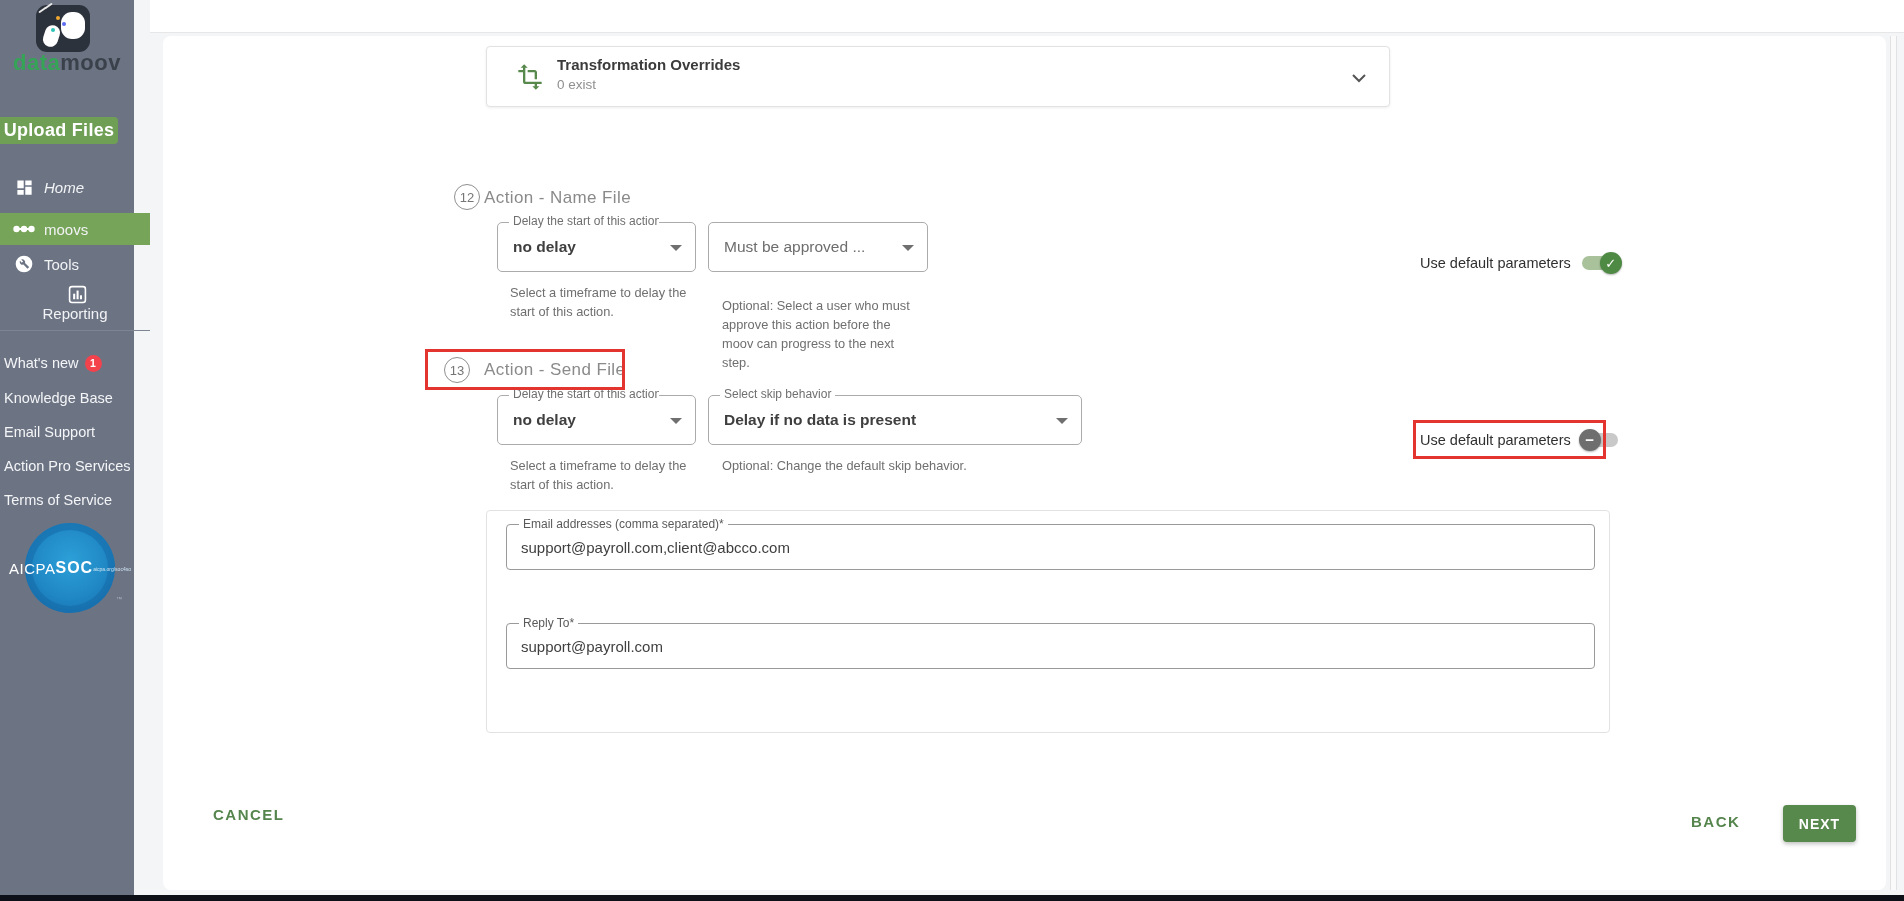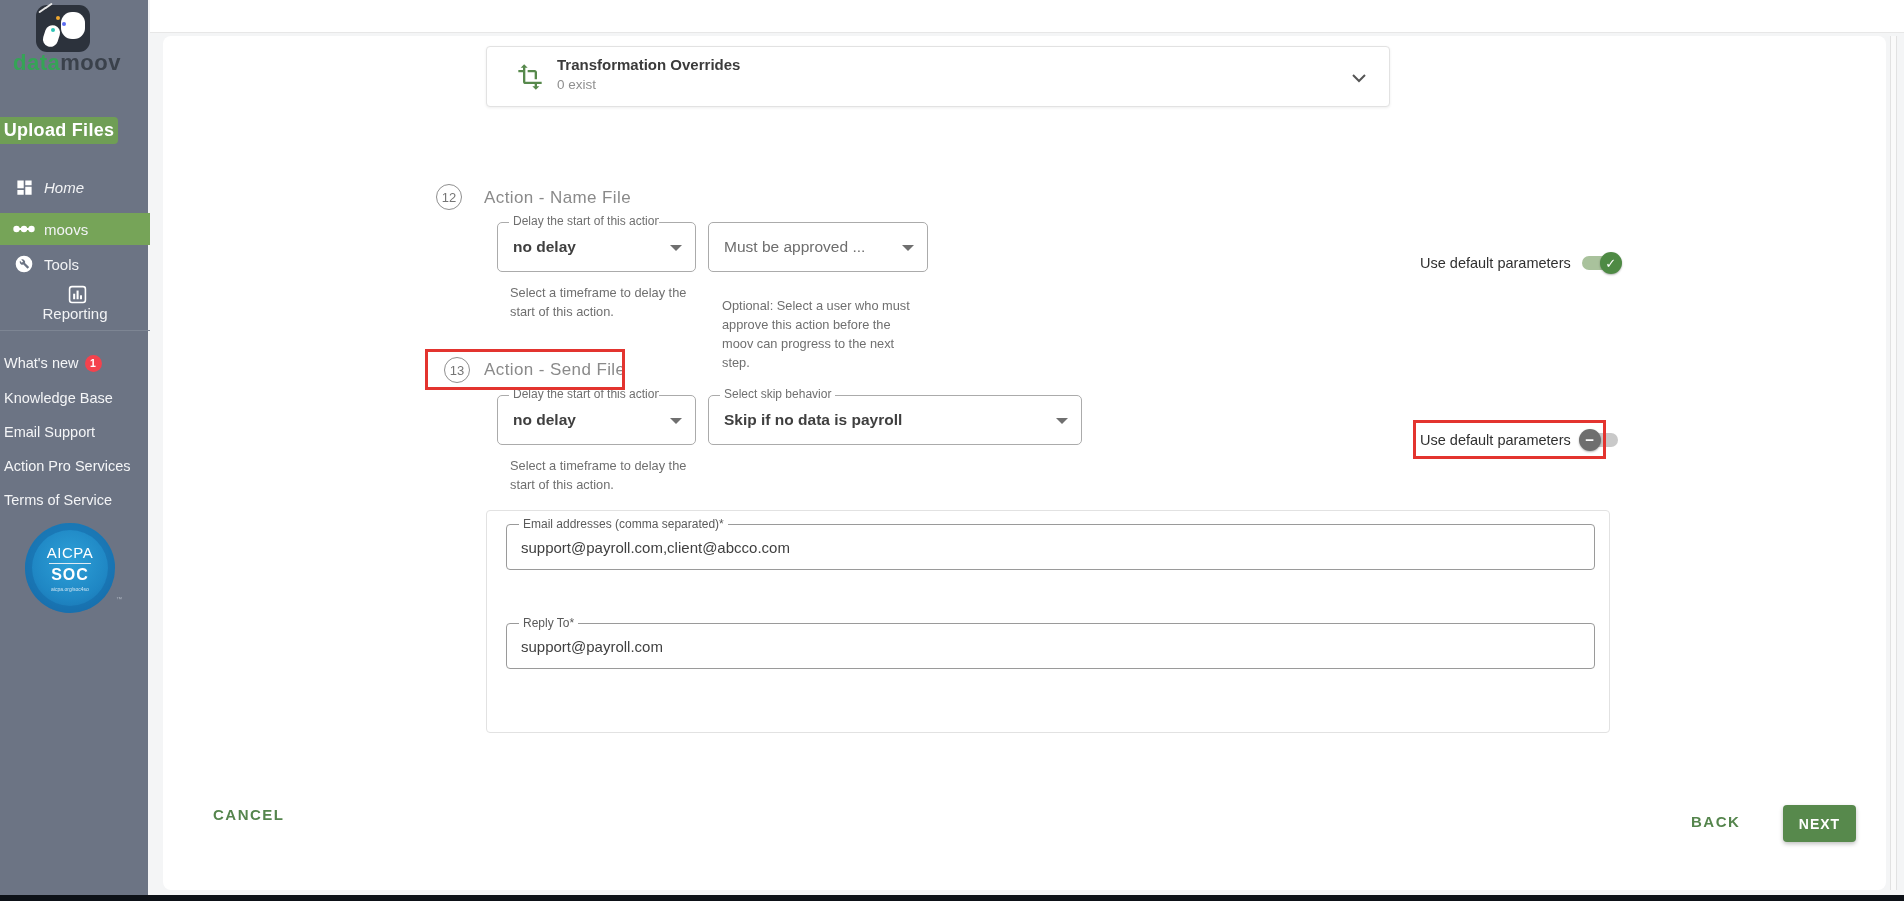--- a/index.html
+++ b/index.html
@@ -1,21 +1,21 @@
 <!DOCTYPE html>
 <html><head>
 <meta charset="utf-8">
 <style>
   * { margin:0; padding:0; box-sizing:border-box; }
   html,body { width:1904px; height:901px; }
   body { font-family:"Liberation Sans","DejaVu Sans",sans-serif; background:#f4f5f6; overflow:hidden; }
   .screen { position:relative; width:1904px; height:901px; background:#f4f5f6; }
 
   
-  .sidebar { position:absolute; left:0; top:0; width:148px; height:895px; background:#6c7484; z-index:5; }
+  .sidebar { position:absolute; left:0; top:0; width:134px; height:895px; background:#6c7484; z-index:5; }
   .logo-mark { position:absolute; left:36px; top:5px; width:54px; height:47px; background:#2c323c; border-radius:11px; }
   .logo-blob-big { position:absolute; right:5px; top:7px; width:24px; height:27px; background:#fff; border-radius:11px; }
   .logo-blob-small { position:absolute; left:8px; bottom:5px; width:15px; height:22px; background:#fff; border-radius:8px; transform:rotate(18deg); }
   .logo-dot { position:absolute; width:4px; height:4px; border-radius:50%; }
   .logo-dot.orange { left:20px; top:11px; background:#f0a830; }
   .logo-dot.blue { left:26px; top:17px; background:#5b6cf0; }
   .logo-dot.teal { left:15px; top:23px; background:#2ec4b6; }
   .logo-slash { position:absolute; width:9px; height:2px; background:#e8e8e8; border-radius:2px; transform:rotate(-35deg); }
   .logo-slash.s1 { left:2px; top:4px; }
   .logo-slash.s2 { left:8px; top:0px; }
@@ -34,21 +34,21 @@
 
   .side-divider { position:absolute; left:0; top:330px; width:150px; height:1px; background:#7d8593; }
 
   .side-link { position:absolute; left:4px; color:#f4f5f7; font-size:14.5px; cursor:pointer; white-space:nowrap; }
   .lnk-0 { top:355px; } .lnk-1 { top:390px; } .lnk-2 { top:424px; } .lnk-3 { top:458px; } .lnk-4 { top:492px; }
   .badge-red { display:inline-block; margin-left:6px; width:17px; height:17px; background:#f4424d; border-radius:50%;
     color:#fff; font-size:10.5px; font-weight:700; text-align:center; line-height:17px; vertical-align:1px; }
 
   .soc-badge { position:absolute; left:25px; top:523px; width:90px; height:90px; border-radius:50%;
     background:radial-gradient(circle at 50% 42%, #2da0d8 0%, #1f87c4 55%, #1565a5 100%);
-    box-shadow:inset 0 0 0 7px rgba(22,106,168,.55); display:flex; flex-direction:column; align-items:center; justify-content:center; color:#fff; }
+    box-shadow:inset 0 0 0 7px rgba(22,106,168,.55); display:flex; align-items:center; justify-content:center; color:#fff; }
   .soc-badge .l1 { font-size:15px; letter-spacing:.5px; }
   .soc-badge .rule { width:42px; height:1px; background:#dfeaf2; margin:2px 0; }
   .soc-badge .l2 { font-size:16px; font-weight:700; letter-spacing:1px; }
   .soc-badge .cap { font-size:5px; margin-top:2px; color:#cfe4f2; }
   .soc-tm { position:absolute; left:116px; top:596px; font-size:6px; color:#aeb5c0; }
 
   
   .topbar { position:absolute; left:150px; top:0; width:1754px; height:33px; background:#ffffff; border-bottom:1px solid #e7e7e7; z-index:4; }
   .bell { position:absolute; left:1814px; top:4px; width:26px; height:26px; cursor:pointer; }
   .avatar { position:absolute; left:1862px; top:2px; width:30px; height:30px; border-radius:50%; background:#47505f;
@@ -215,21 +215,21 @@
     </span>
     <span class="tcard-title">Transformation Overrides</span>
     <span class="tcard-sub">0 exist</span>
     <span class="tcard-chevron">
       <svg width="16" height="12" viewBox="0 0 16 10">
           <polyline points="2,2 8,8 14,2" fill="none" stroke="#555" stroke-width="2"></polyline>
         </svg>
     </span>
   </div>
 
-  <div class="step-circle" style="left:436px; top:184px;">12</div>
+  <div class="step-circle" style="left:454px; top:184px;">12</div>
   <div class="step-title" style="left:484px; top:188px;">Action - Name File</div>
 
   <div class="select-box" style="left:497px; top:222px; width:199px; height:50px;">
     <span class="float-label">Delay the start of this action</span>
     <span class="select-value">no delay</span>
     <span class="dd-arrow"></span>
   </div>
   <div class="select-box" style="left:708px; top:222px; width:220px; height:50px;">
     <span class="select-value placeholder">Must be approved ...</span>
     <span class="dd-arrow"></span>
@@ -249,24 +249,25 @@
   <div class="step-circle" style="left:444px; top:357px;">13</div>
   <div class="step-title" style="left:484px; top:360px;">Action - Send File</div>
 
   <div class="select-box" style="left:497px; top:395px; width:199px; height:50px;">
     <span class="float-label">Delay the start of this action</span>
     <span class="select-value">no delay</span>
     <span class="dd-arrow"></span>
   </div>
   <div class="select-box" style="left:708px; top:395px; width:374px; height:50px;">
     <span class="float-label wide">Select skip behavior</span>
-    <span class="select-value">Skip if no data is payroll</span>
+    <span class="select-value">Delay if no data is present</span>
     <span class="dd-arrow"></span>
   </div>
   <div class="helper" style="left:510px; top:456px; width:192px;">Select a timeframe to delay the start of this action.</div>
+  <div class="helper" style="left:722px; top:456px; width:420px;">Optional: Change the default skip behavior.</div>
 
   <div class="hl-box" style="left:1413px; top:420px; width:193px; height:39px;"></div>
   <div class="toggle-row" style="left:1420px; top:429px;">
     <span class="toggle-label">Use default parameters</span>
     <span class="switch" data-state="off">
       <span class="track"></span>
       <span class="thumb"></span>
     </span>
   </div>
 

